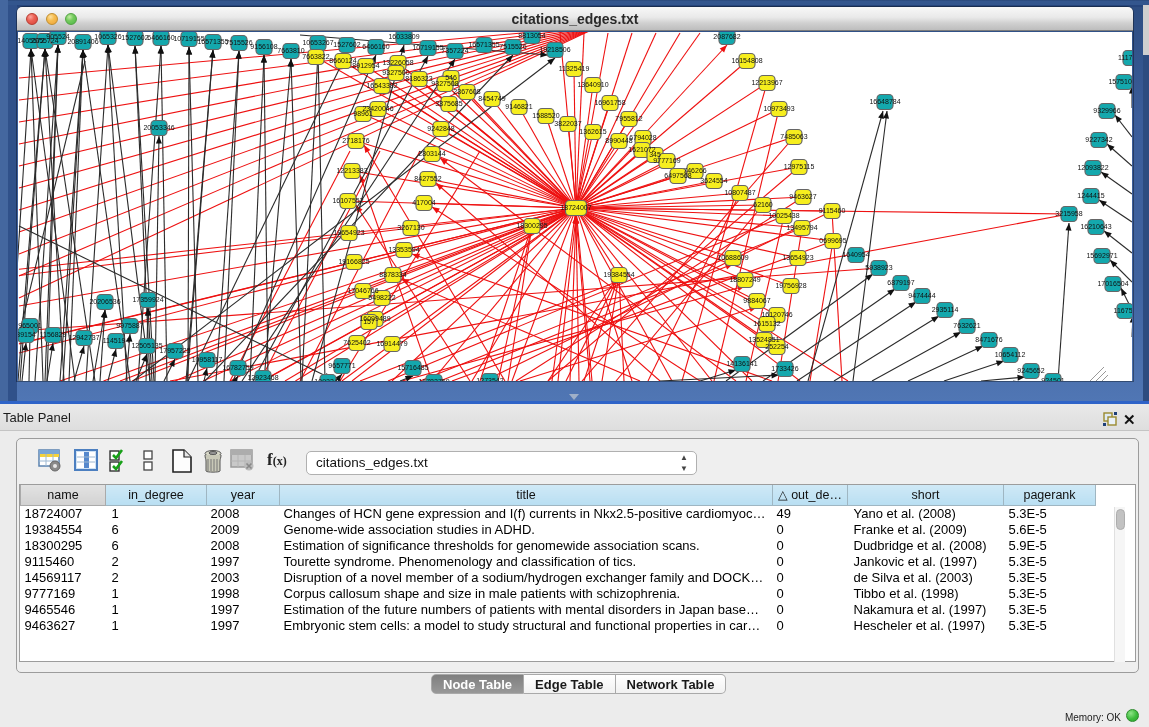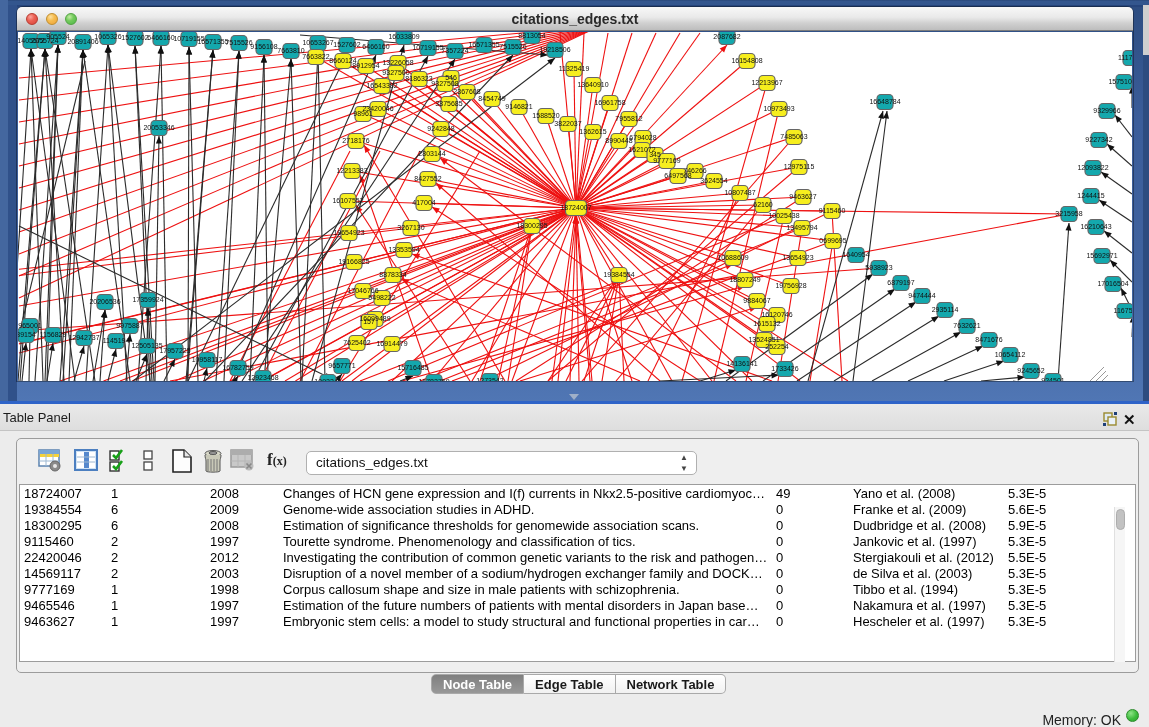--- a/index.html
+++ b/index.html
@@ -30,21 +30,21 @@
 th.g{background:linear-gradient(180deg,#e2e2e2,#d2d2d2);border:1px solid #aaa;border-top:none}
 td{height:16px;padding:0 0 0 4px;white-space:nowrap;overflow:hidden;color:#000}
 td.c2{padding-left:6px} td.c6{padding-left:6px} td.c7{padding-left:5px}
 .colname{width:85px}.colind{width:101px}.colyear{width:73px}.coltitle{width:493px}.colout{width:75px}.colshort{width:156px}.colpr{width:92px}.colsp{width:40px}
 #vscroll{position:absolute;right:13px;top:68px;width:11px;height:155px;background:#f6f6f6;border-left:1px solid #e0e0e0}
 #vthumb{position:absolute;left:1px;top:2px;width:9px;height:21px;border-radius:5px;background:#c2c2c2;border:1px solid #adadad}
 #tabs{position:absolute;left:431px;top:270px;height:20px;display:flex;font-size:13px;font-weight:600}
 #tabs div{height:20px;line-height:19px;padding:0 11px;background:linear-gradient(180deg,#ffffff,#f1f1f1);border:1px solid #a9a9a9;border-left:none;color:#1a1a1a}
 #tabs div:first-child{border-left:1px solid #a9a9a9;border-radius:5px 0 0 5px;background:linear-gradient(180deg,#7f7f7f,#989898);color:#fff}
 #tabs div:last-child{border-radius:0 5px 5px 0}
-#mem{position:absolute;right:28px;top:308px;font-size:14px;color:#222}
+#mem{position:absolute;right:28px;top:308px;font-size:10px;color:#222}
 #memdot{position:absolute;right:10px;top:305px;width:13px;height:13px;border-radius:50%;background:radial-gradient(circle at 35% 30%,#8ee487,#3cbb3c 55%,#2da32d);border:1px solid #2a8a2a}
 .ticon{position:absolute;top:9px}
 #ficon{position:absolute;left:1103px;top:8px;width:15px;height:15px}
 #xicon{position:absolute;left:1123px;top:7px;font-size:15px;font-weight:700;color:#111}
 #dd{position:absolute;left:288px;top:11px;width:391px;height:24px;background:#fff;border:1px solid #b0b0b0;border-radius:5px;font-size:13.5px;color:#111;line-height:22px;padding-left:9px}
 #dd .ar{position:absolute;right:8px;top:0px;font-size:8px;color:#444;line-height:11px;text-align:center}
 </style></head><body>
 <div id="app">
  <div id="desk">
       <div class="topline"></div>
@@ -855,20 +855,30 @@
               <col class="colname">
               <col class="colind">
               <col class="colyear">
               <col class="coltitle">
               <col class="colout">
               <col class="colshort">
               <col class="colpr">
               <col class="colsp">
             </colgroup>
      <tbody>
+              <tr>
+                <th class="g">name</th>
+                <th>in_degree</th>
+                <th>year</th>
+                <th>title</th>
+                <th>△ out_de…</th>
+                <th>short</th>
+                <th>pagerank</th>
+                <th style="background:#fff;border:none"></th>
+              </tr>
      <tr>
                 <td class="c1">18724007</td>
                 <td class="c2">1</td>
                 <td class="c3">2008</td>
                 <td class="c4">Changes of HCN gene expression and I(f) currents in Nkx2.5-positive cardiomyoc…</td>
                 <td class="c5">49</td>
                 <td class="c6">Yano et al. (2008)</td>
                 <td class="c7">5.3E-5</td>
                 <td class="c8"></td>
               </tr>
@@ -896,46 +906,36 @@
                 <td class="c1">9115460</td>
                 <td class="c2">2</td>
                 <td class="c3">1997</td>
                 <td class="c4">Tourette syndrome. Phenomenology and classification of tics.</td>
                 <td class="c5">0</td>
                 <td class="c6">Jankovic et al. (1997)</td>
                 <td class="c7">5.3E-5</td>
                 <td class="c8"></td>
               </tr>
               <tr>
-                <td class="c1">22420046</td>
-                <td class="c2">2</td>
-                <td class="c3">2012</td>
-                <td class="c4">Investigating the contribution of common genetic variants to the risk and pathogen…</td>
-                <td class="c5">0</td>
-                <td class="c6">Stergiakouli et al. (2012)</td>
-                <td class="c7">5.5E-5</td>
-                <td class="c8"></td>
-              </tr>
-              <tr>
                 <td class="c1">14569117</td>
                 <td class="c2">2</td>
                 <td class="c3">2003</td>
                 <td class="c4">Disruption of a novel member of a sodium/hydrogen exchanger family and DOCK…</td>
                 <td class="c5">0</td>
                 <td class="c6">de Silva et al. (2003)</td>
                 <td class="c7">5.3E-5</td>
                 <td class="c8"></td>
               </tr>
               <tr>
                 <td class="c1">9777169</td>
                 <td class="c2">1</td>
                 <td class="c3">1998</td>
                 <td class="c4">Corpus callosum shape and size in male patients with schizophrenia.</td>
                 <td class="c5">0</td>
-                <td class="c6">Tibbo et al. (1994)</td>
+                <td class="c6">Tibbo et al. (1998)</td>
                 <td class="c7">5.3E-5</td>
                 <td class="c8"></td>
               </tr>
               <tr>
                 <td class="c1">9465546</td>
                 <td class="c2">1</td>
                 <td class="c3">1997</td>
                 <td class="c4">Estimation of the future numbers of patients with mental disorders in Japan base…</td>
                 <td class="c5">0</td>
                 <td class="c6">Nakamura et al. (1997)</td>

